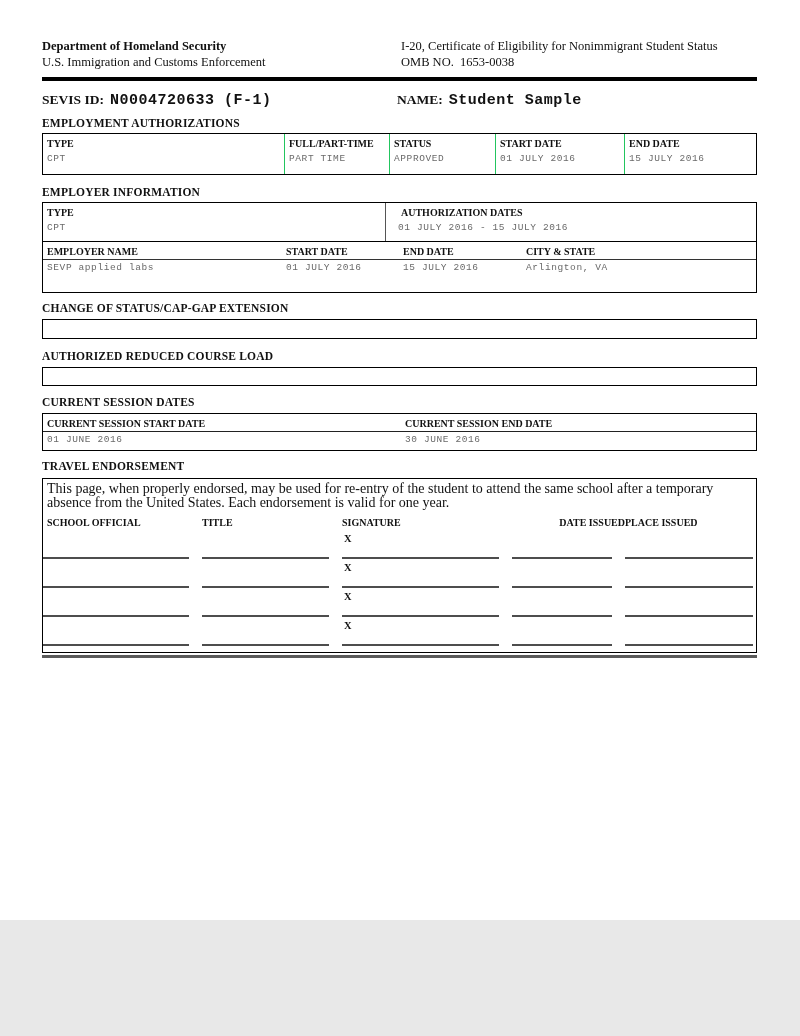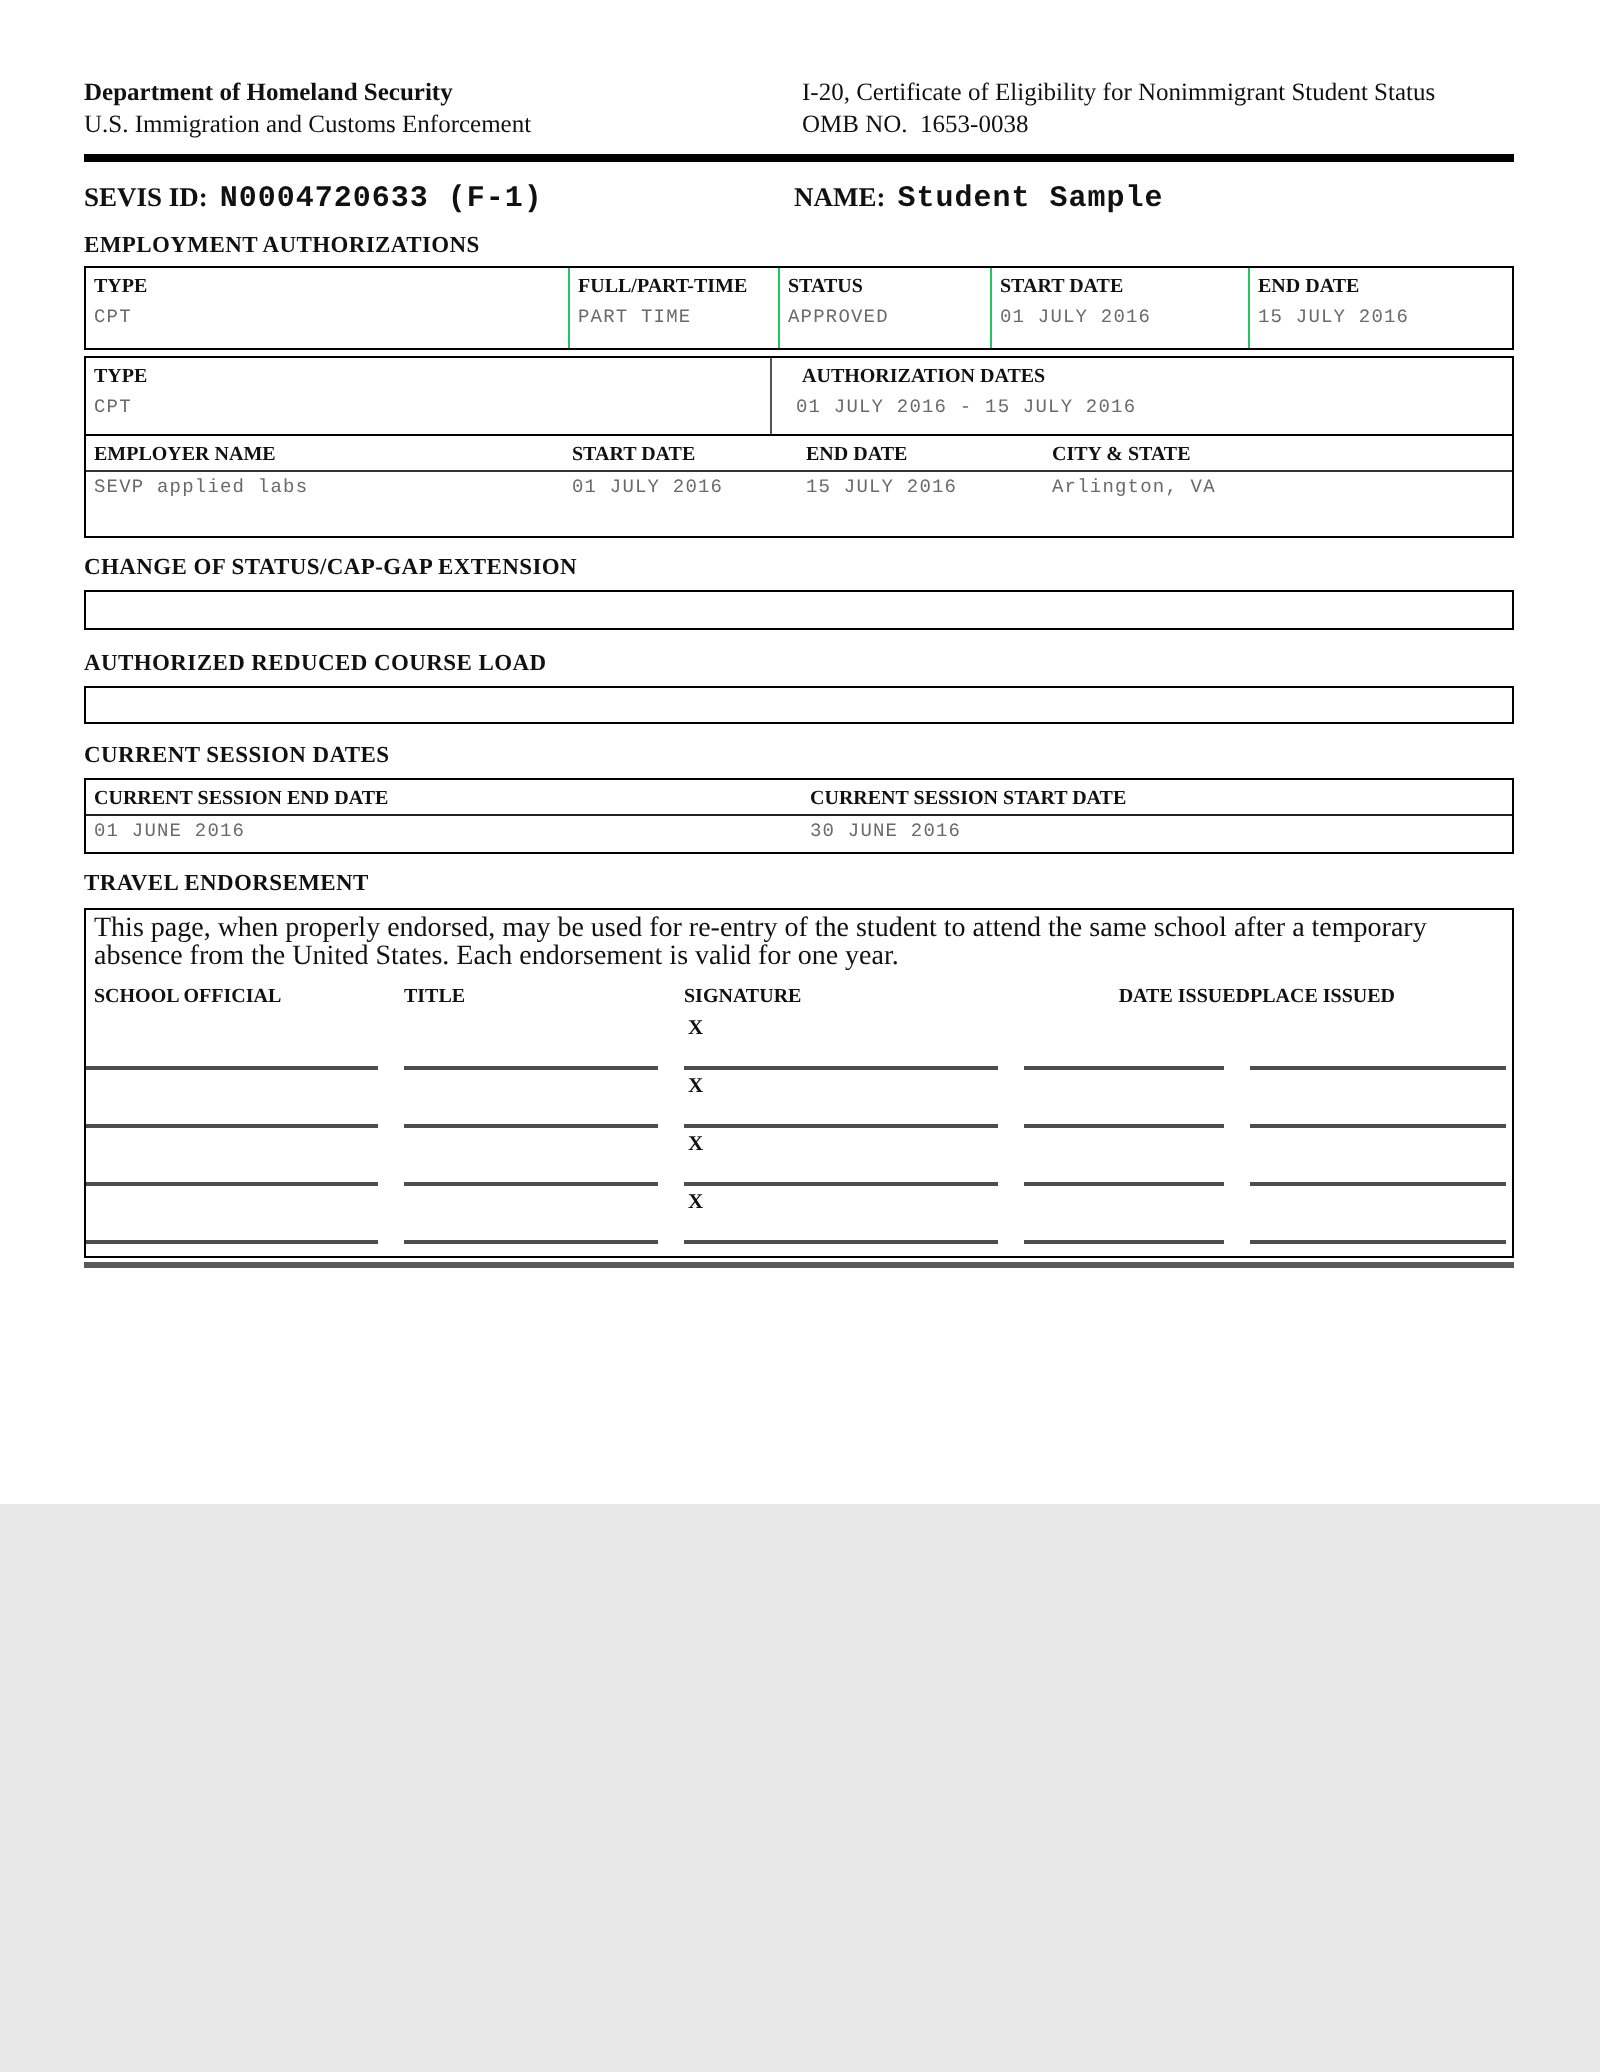--- a/index.html
+++ b/index.html
@@ -1,19 +1,19 @@
 <!DOCTYPE html>
 <html><head>
 <meta charset="utf-8">
 <style>
   html, body { margin: 0; padding: 0; background: #e8e8e8; }
   .page {
     position: relative;
     width: 800px;
-    height: 752px;
+    height: 920px;
     background: #ffffff;
     font-family: "Liberation Serif", serif;
     color: #111;
     overflow: hidden;
   }
   .content { position: absolute; left: 42px; top: 0; width: 715px; }
 
   
   .doc-header { display: flex; justify-content: space-between; padding-top: 38px; }
   .dh-left { width: 340px; }
@@ -122,20 +122,21 @@
       </div>
       <div class="ea-grid">
         <div class="tv pad-b">CPT</div>
         <div class="tv vd pad-b">PART TIME</div>
         <div class="tv vd pad-b">APPROVED</div>
         <div class="tv vd pad-b">01 JULY 2016</div>
         <div class="tv vd pad-b">15 JULY 2016</div>
       </div>
     </div>
 
+    <div class="section-title" style="margin-top: 11px;">EMPLOYER INFORMATION</div>
     <div class="box ei-table">
       <div class="ei-top">
         <div class="th">TYPE</div>
         <div class="th vd">AUTHORIZATION DATES</div>
       </div>
       <div class="ei-top">
         <div class="tv" style="padding-bottom:6px;">CPT</div>
         <div class="tv vd" style="padding-bottom:6px;padding-left:12px;">01 JULY 2016 - 15 JULY 2016</div>
       </div>
       <div class="ei-rule"></div>
@@ -159,22 +160,22 @@
     </div>
 
     <div class="section-title" style="margin-top: 11px;">AUTHORIZED REDUCED COURSE LOAD</div>
     <div class="box empty-box" style="height:19px;">
       <span class="tv"></span>
     </div>
 
     <div class="section-title" style="margin-top: 10px;">CURRENT SESSION DATES</div>
     <div class="box cs-table">
       <div class="cs-head">
+        <div class="th">CURRENT SESSION START DATE</div>
         <div class="th">CURRENT SESSION END DATE</div>
-        <div class="th">CURRENT SESSION START DATE</div>
       </div>
       <div class="cs-vals">
         <div class="tv">01 JUNE 2016</div>
         <div class="tv">30 JUNE 2016</div>
       </div>
     </div>
 
     <div class="section-title" style="margin-top: 9px;">TRAVEL ENDORSEMENT</div>
     <div class="box te-box">
       <div class="te-desc">This page, when properly endorsed, may be used for re-entry of the student to attend the same school after a temporary absence from the United States. Each endorsement is valid for one year.</div>

